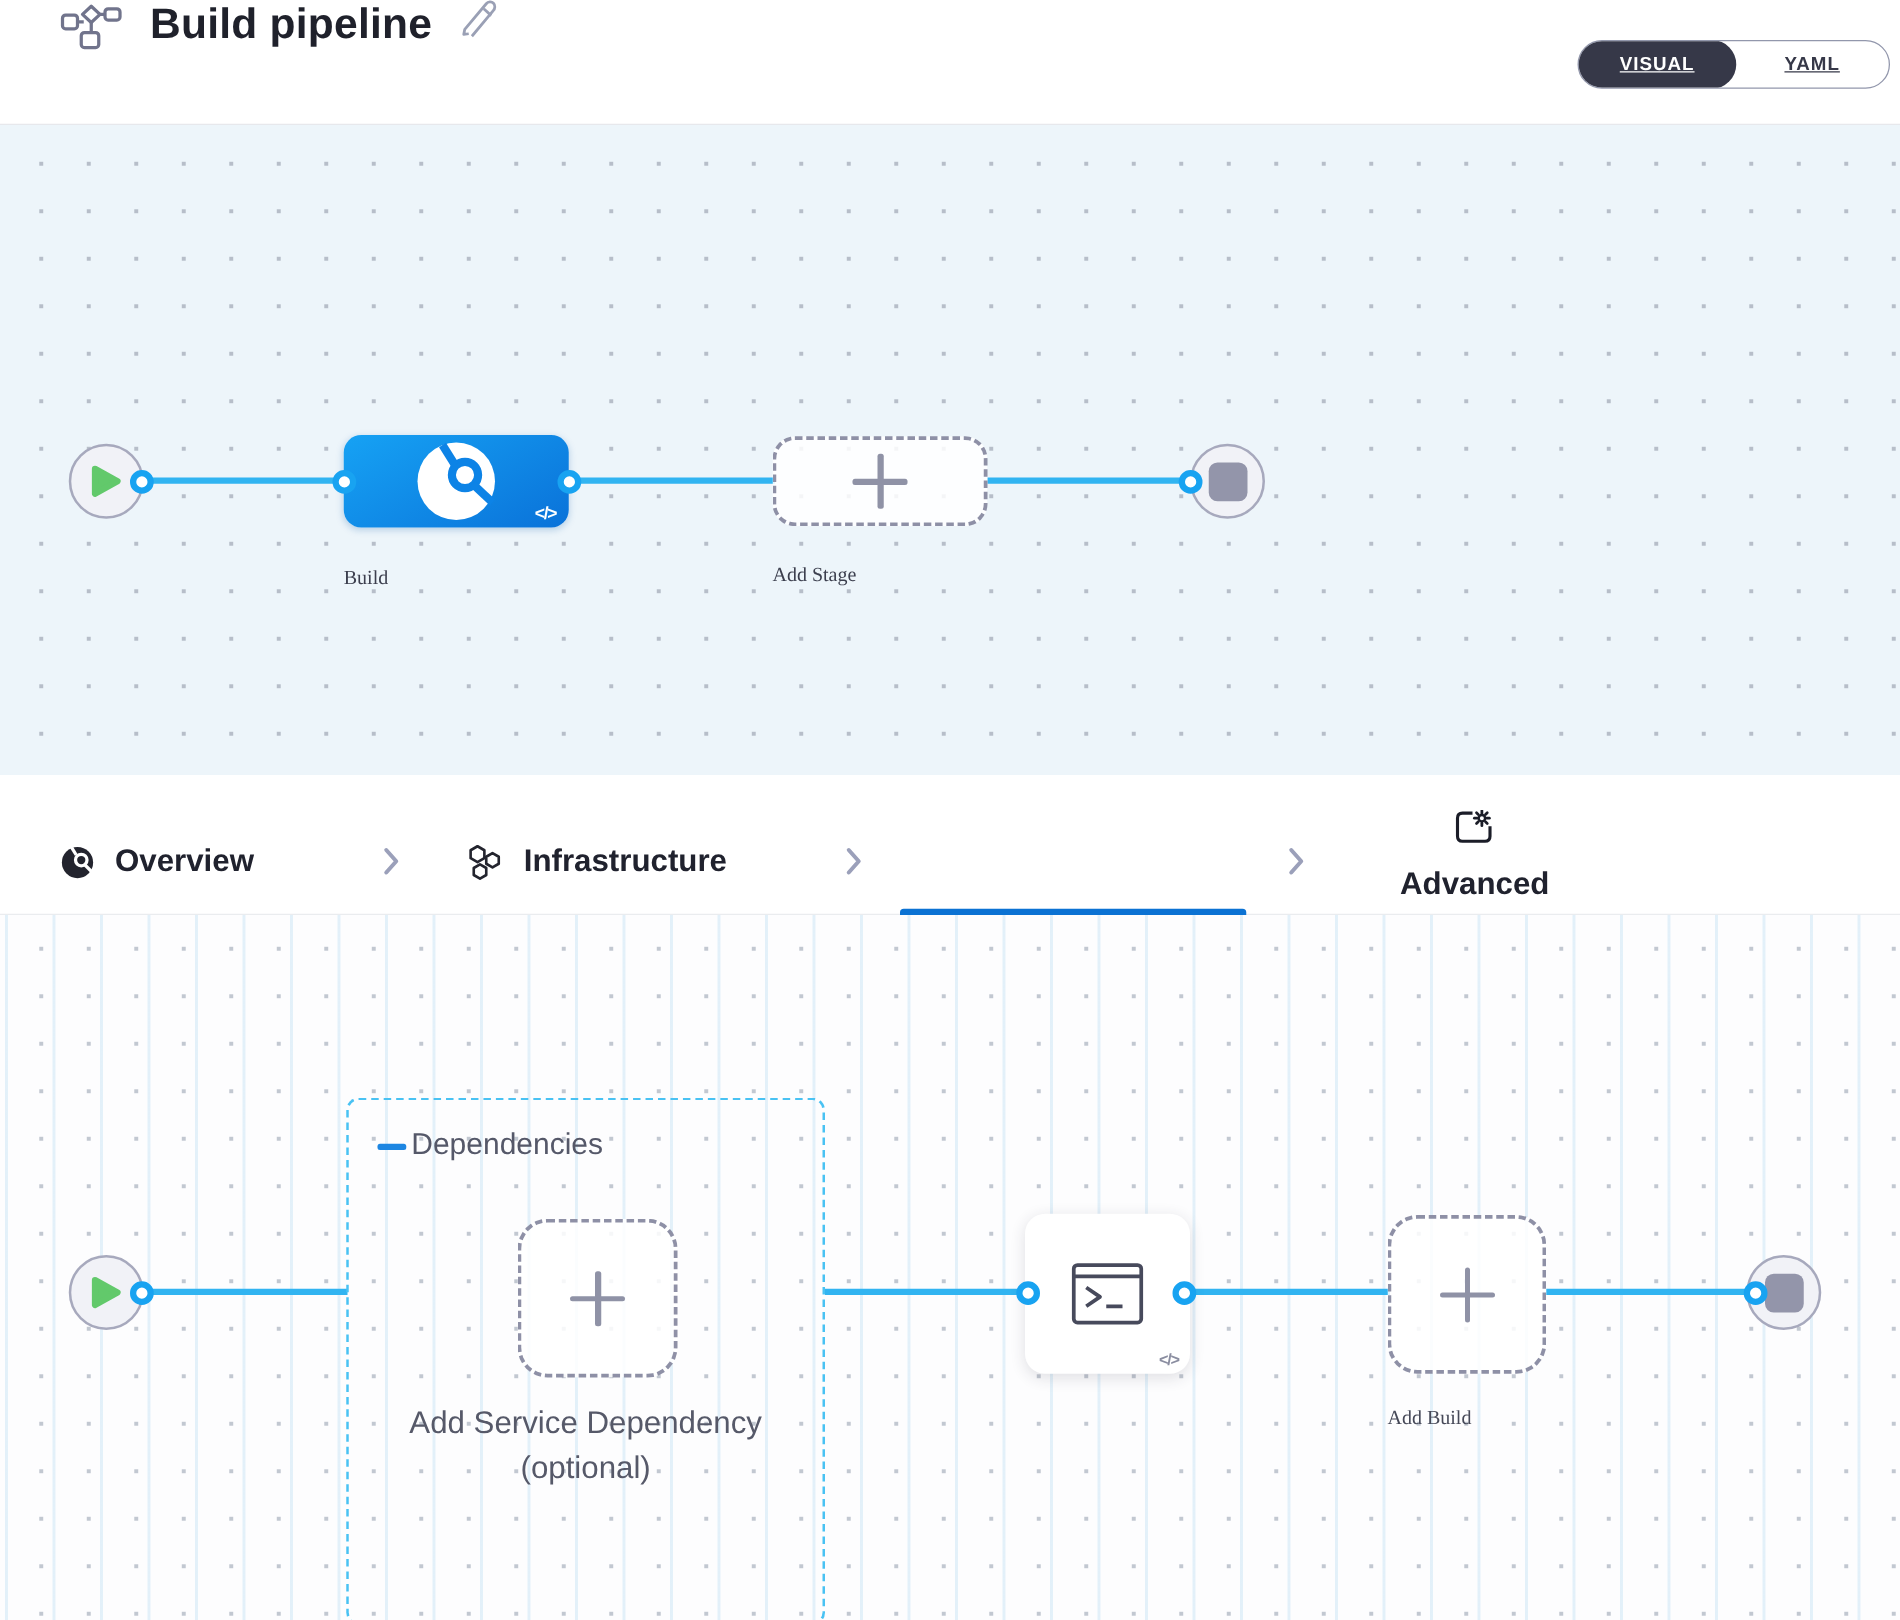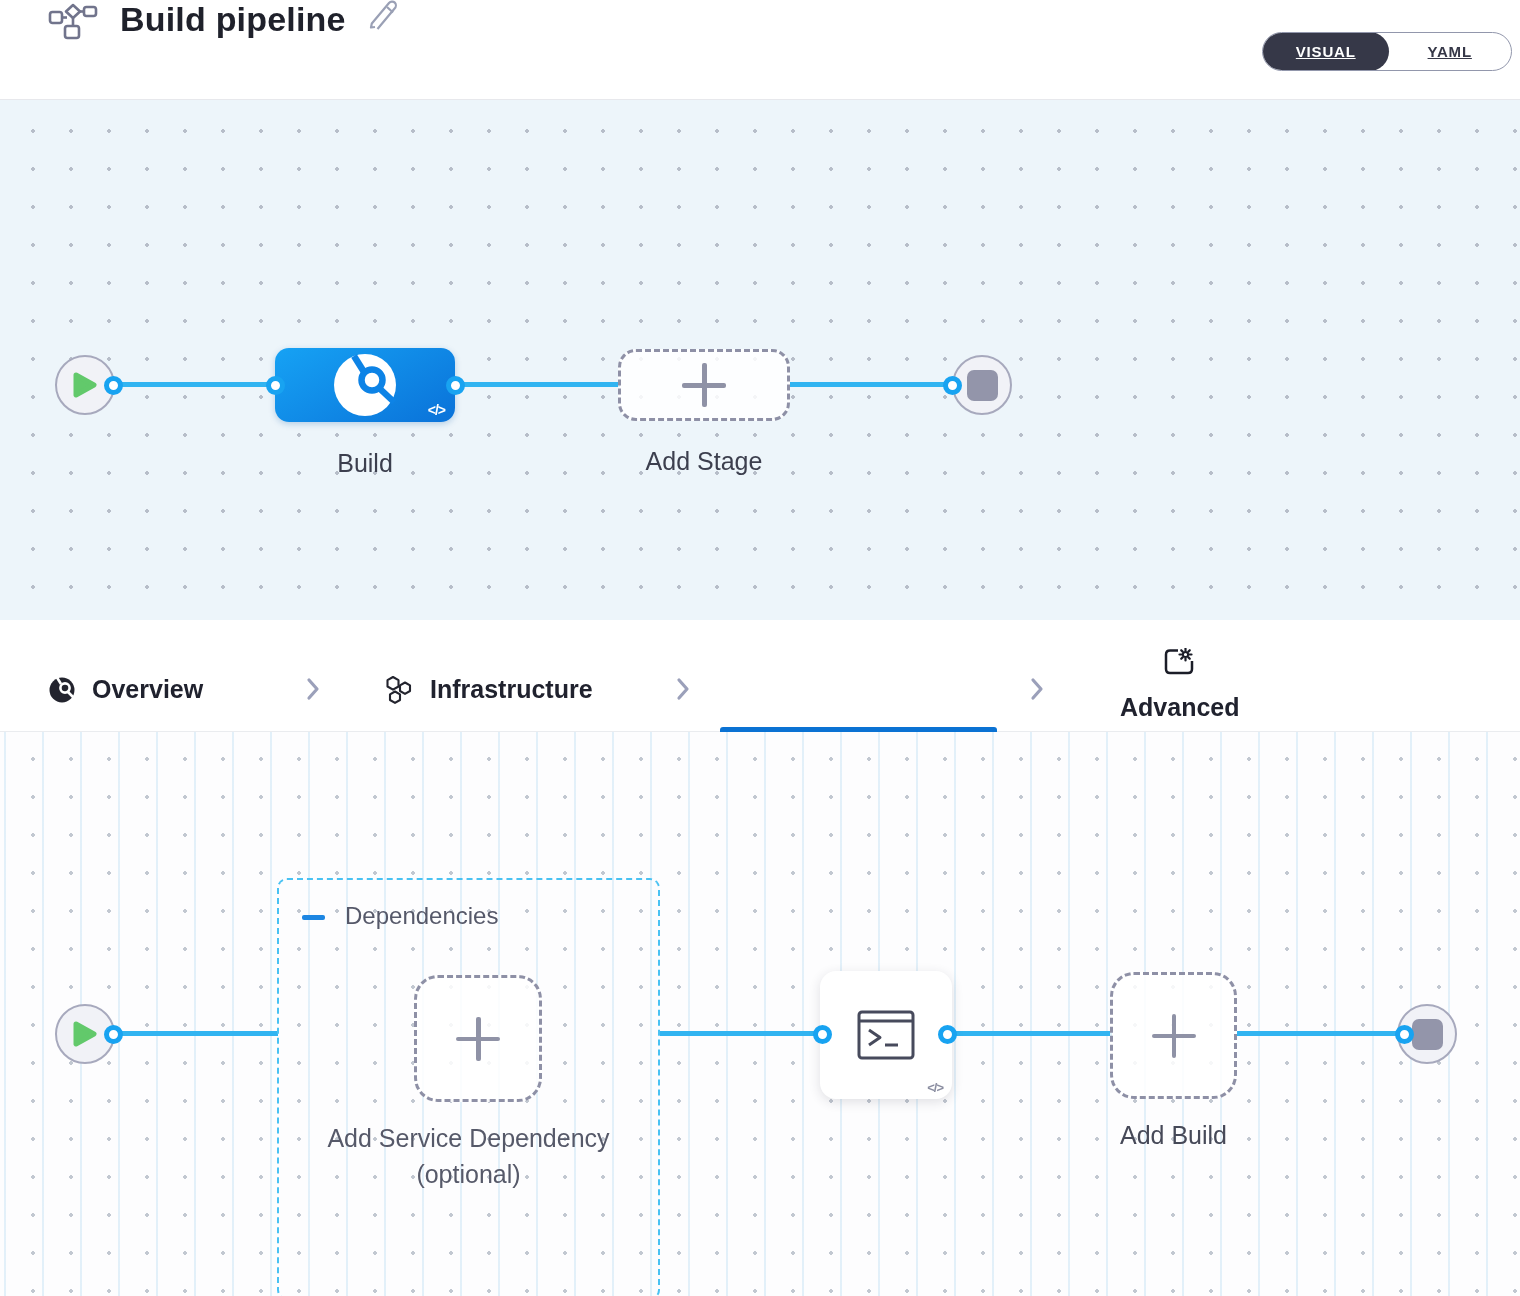--- a/index.html
+++ b/index.html
@@ -47,30 +47,30 @@
   .dashed-add { position:absolute; border:3px dashed #8e90a6; background:rgba(255,255,255,.85);
     display:flex; align-items:center; justify-content:center; z-index:2; cursor:pointer; }
   .dashed-add.stage { width:172px; height:72px; border-radius:18px; }
   .dashed-add.square { width:128px; height:127px; border-radius:24px; }
 
   .plus { position:relative; width:44px; height:44px; }
   .plus::before, .plus::after { content:""; position:absolute; background:#8f92a6; border-radius:2px; }
   .plus::before { left:0; top:20px; width:44px; height:4.5px; }
   .plus::after { left:20px; top:0; width:4.5px; height:44px; }
 
-  .node-label { position:absolute; color:#3c3f4e; font-size:25px; text-align:center; z-index:2; line-height:42px; }
+  .node-label { position:absolute; color:#3c3f4e; font-size:16px; z-index:2; line-height:42px;font-family:Liberation Serif, serif; }
 
   .step-node { position:absolute; width:132px; height:128px; border-radius:16px; background:#fff;
     box-shadow:0 3px 12px rgba(40,41,61,.14); display:flex; align-items:center; justify-content:center;
     z-index:2; cursor:pointer; }
   .step-node .code-badge { position:absolute; right:9px; bottom:4px; color:#8a8da0;
     font-size:13px; font-weight:700; letter-spacing:-1px; }
 
   .dep-group { position:absolute; border:2px dashed #49c2f3; border-radius:10px; z-index:1; }
-  .dep-header { position:absolute; left:23px; top:22px; display:flex; align-items:center; gap:20px; }
+  .dep-header { position:absolute; left:23px; top:22px; display:flex; align-items:center; gap:4px; }
   .collapse-dash { width:23px; height:4.5px; background:#1d86e2; border-radius:2px; margin-top:3px; }
   .dep-title { font-size:24px; color:#555869; }
   .dep-label { position:absolute; left:50%; transform:translateX(-50%); width:340px; top:240px;
     text-align:center; font-size:25px; color:#565969; line-height:36px; }
 
   
   .tabs { position:relative; width:100%; height:84px; background:#fff; border-bottom:1px solid #eaecef;margin-top:28px; }
   .tab { position:absolute; top:0; height:100%; display:flex; align-items:center; gap:16px; cursor:pointer; }
   .tab .label { font-size:25px; font-weight:600; color:#20222e; }
   .tab.active .label { font-weight:700; }
@@ -153,21 +153,21 @@
       <circle cx="3" cy="-2" r="4.6" fill="#23242e" stroke="#ffffff" stroke-width="2.6"></circle>
       <path d="M6 2 L12 8" stroke="#ffffff" stroke-width="2.6"></path>
       <path d="M-1 -6 L-5 -12.5" stroke="#ffffff" stroke-width="2.6"></path>
     </svg>
     <span class="label">Overview</span>
   </div>
   <svg class="tab-chevron" style="left:302px;" width="22" height="30" viewBox="0 0 22 30" fill="none" stroke="#9ba0ba" stroke-width="3.2" stroke-linecap="round" stroke-linejoin="round">
       <path d="M7 6 L15 15 L7 24"></path>
     </svg>
 
-  <div class="tab" style="left:384px;">
+  <div class="tab" style="left:373px;">
     <svg width="30" height="30" viewBox="0 0 30 30" fill="none" stroke="#23242e" stroke-width="2.1" stroke-linejoin="round">
       <path d="M9 2 L14.5 5.2 V11.5 L9 14.7 L3.5 11.5 V5.2 Z"></path>
       <path d="M21 7.5 L26 10.4 V16 L21 18.9 L16 16 V10.4 Z"></path>
       <path d="M11 16.5 L16 19.4 V25 L11 27.9 L6 25 V19.4 Z"></path>
     </svg>
     <span class="label">Infrastructure</span>
   </div>
   <svg class="tab-chevron" style="left:672px;" width="22" height="30" viewBox="0 0 22 30" fill="none" stroke="#9ba0ba" stroke-width="3.2" stroke-linecap="round" stroke-linejoin="round">
       <path d="M7 6 L15 15 L7 24"></path>
     </svg>

